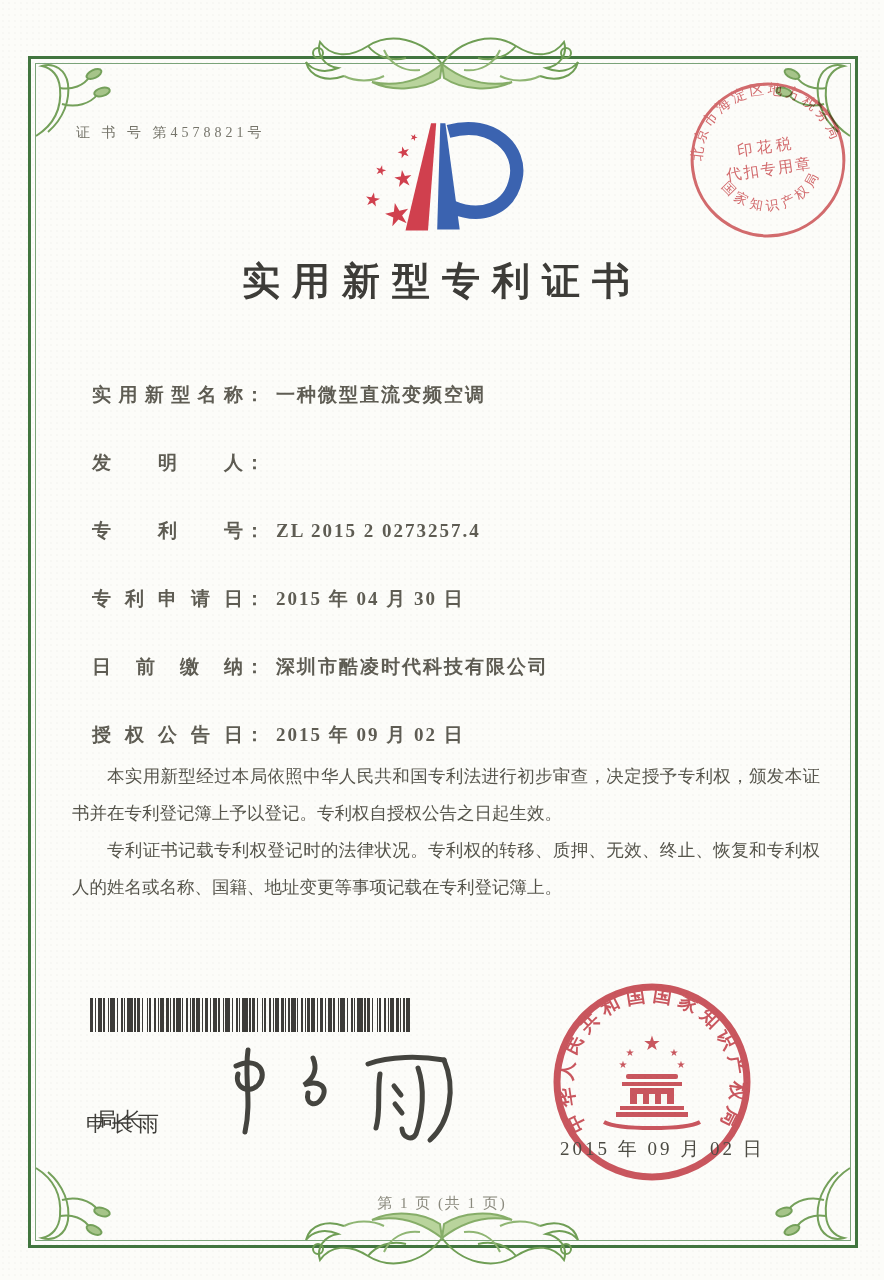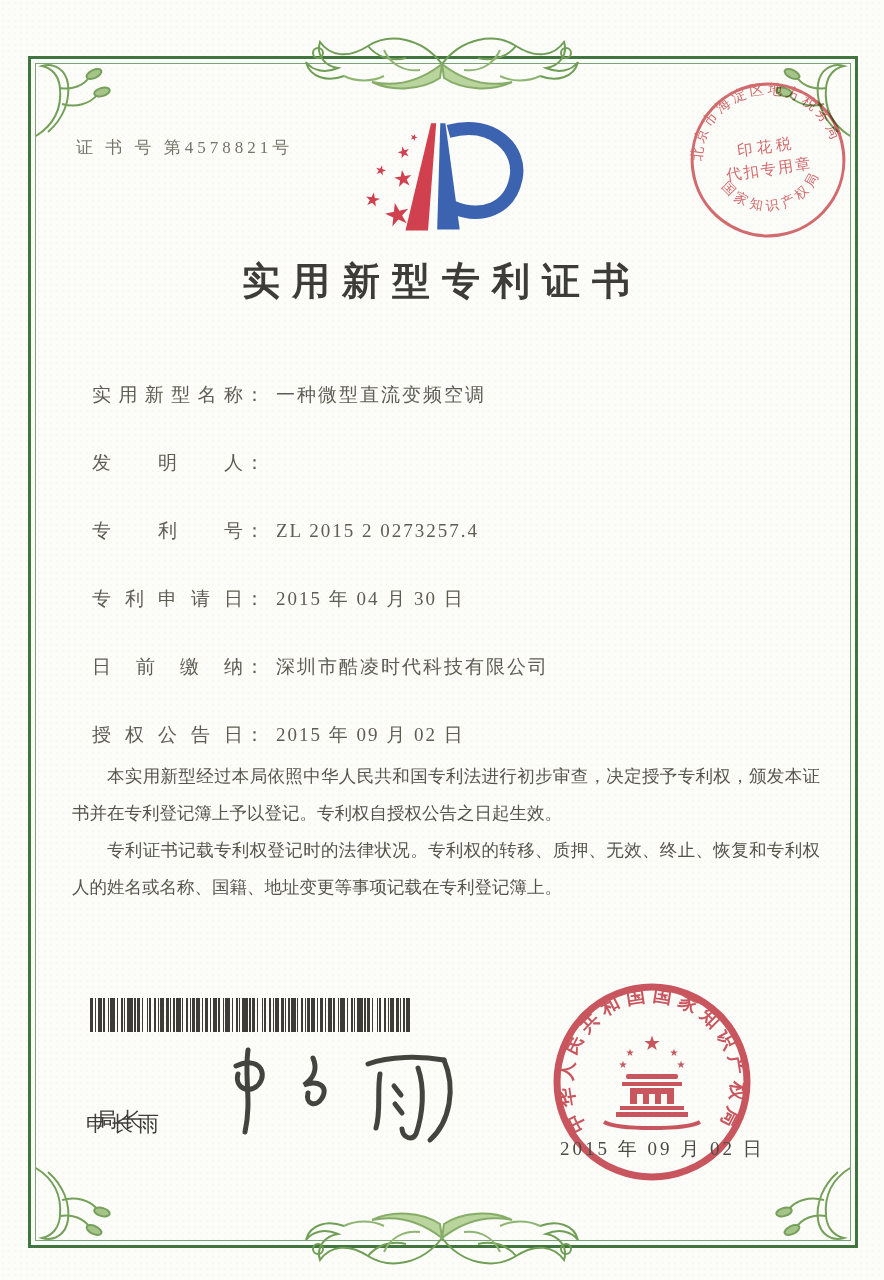--- a/index.html
+++ b/index.html
@@ -23,33 +23,33 @@
   }
   .ornament{position:absolute;pointer-events:none;}
   .orn-top{left:50%;top:26px;transform:translateX(-50%);}
   .orn-bottom{left:50%;bottom:4px;transform:translateX(-50%) scaleY(-1);}
   .sprig-tl{left:32px;top:60px;}
   .sprig-tr{right:30px;top:60px;transform:scaleX(-1);}
   .sprig-bl{left:32px;bottom:36px;transform:scaleY(-1);}
   .sprig-br{right:30px;bottom:36px;transform:scale(-1,-1);}
   
   .cert-no{
-    position:absolute;left:76px;top:136px;
-    font-size:17px;letter-spacing:4px;color:#75746a;
+    position:absolute;left:76px;top:124px;
+    font-size:14px;letter-spacing:4px;color:#75746a;
   }
   .logo{position:absolute;left:338px;top:114px;}
   .tax-stamp{position:absolute;left:686px;top:78px;opacity:.82;transform:rotate(-8deg);mix-blend-mode:multiply;}
   .title{
     position:absolute;left:0;top:256px;width:100%;
     text-align:center;font-size:38px;font-weight:bold;color:#3d3c38;
     letter-spacing:12px;
   }
   
   .fields{position:absolute;left:92px;top:382px;display:flex;flex-direction:column;gap:42px;}
-  .field-row{display:flex;align-items:baseline;font-size:19px;color:#5e5c53;}
+  .field-row{display:flex;align-items:baseline;font-size:19px;color:#5e5c53;font-weight:bold;}
   .field-label{display:inline-block;width:152px;text-align:justify;text-align-last:justify;letter-spacing:1px;}
   .field-colon{margin:0 4px 0 1px;}
   .field-value{letter-spacing:2px;padding-left:8px;}
   
   .body-text{
     position:absolute;left:72px;top:758px;width:748px;
     font-size:17.5px;line-height:37px;text-align:justify;color:#56554c;
   }
   .body-text p{margin:0;text-indent:2em;}
   
@@ -229,14 +229,15 @@
       <rect x="111" y="112" width="6" height="10" fill="#fcfcf9"></rect>
       <rect x="123" y="112" width="6" height="10" fill="#fcfcf9"></rect>
       <rect x="135" y="112" width="6" height="10" fill="#fcfcf9"></rect>
       <rect x="94" y="124" width="64" height="4"></rect>
       <rect x="90" y="130" width="72" height="5"></rect>
       <path d="M78,140 C92,148 160,148 174,140" fill="none" stroke="#c5404a" stroke-width="4"></path>
     </g>
   </svg>
   <div class="seal-date">2015 年 09 月 02 日</div>
 
+  <div class="page-footer">第 1 页 (共 1 页)</div>
 
 </div>
 
 </body></html>

